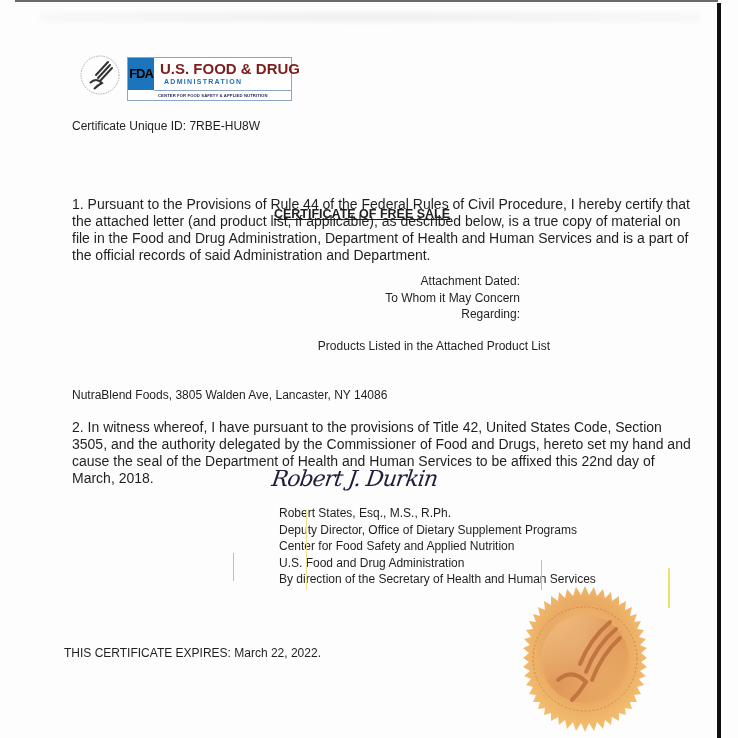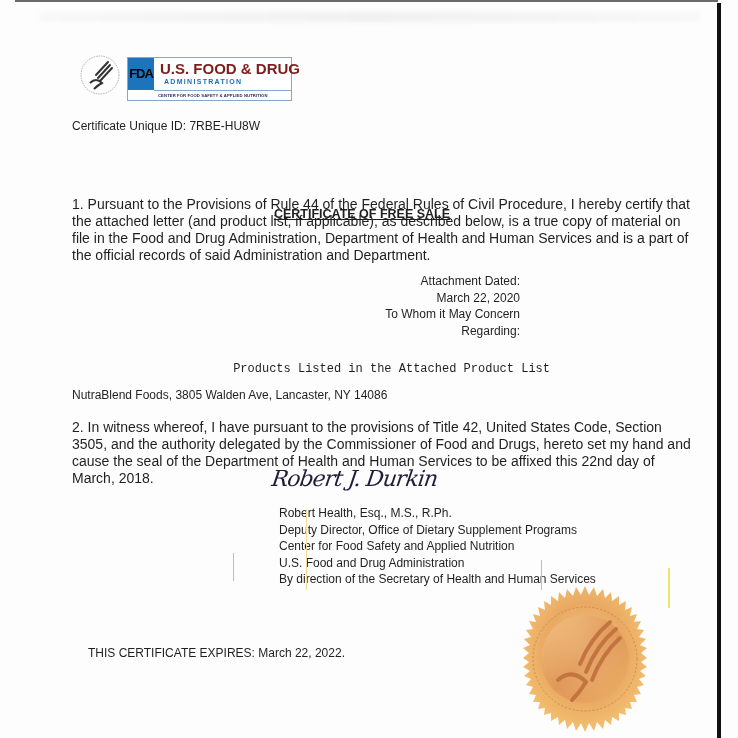--- a/index.html
+++ b/index.html
@@ -51,31 +51,31 @@
     .text { position: absolute; font-size: 12px; line-height: 17px; white-space: nowrap; }
     .cert-id { left: 72px; top: 118px; }
     .cert-title {
       left: 0; width: 724px; text-align: center; top: 164px; font-weight: bold;
       text-decoration: underline; font-size: 12.5px; padding-left: 0px; margin-top: 42px;
     }
     .para { left: 72px; width: 620px; white-space: normal; font-size: 14px; line-height: 17px; }
     .p1 { top: 196px; }
     .center-block { left: 230px; width: 290px; text-align: right; line-height: 16.5px; }
     .attach { top: 273px; }
-    .products { top: 361px; font-family: Liberation Mono, monospace; }
+    .products { top: 338px; }
     .company { left: 72px; top: 387px; }
     .p2 { top: 419px; }
     .signature {
       position: absolute; left: 272px; top: 466px; font-family: "DejaVu Serif", serif;
       font-style: italic; font-size: 22px; color: #1e1e3a; letter-spacing: -1px;
       transform: skewX(-8deg);
     }
     .signer { left: 279px; top: 505px; line-height: 16.5px; }
     .signer div { height: 16.5px; }
-    .expires { left: 88px; top: 645px; }
+    .expires { left: 64px; top: 645px; }
     .seal { position: absolute; left: 510px; top: 584px; width: 150px; height: 150px; }
     .stray { position: absolute; width: 1px; }
   </style>
 </head>
 <body>
 
 <div class="top-ghost"></div>
 <div class="page-top-border"></div>
 <div class="page-right-border"></div>
 
@@ -93,35 +93,34 @@
   <div class="fda-center">CENTER FOR FOOD SAFETY &amp; APPLIED NUTRITION</div>
 </div>
 
 <div class="text cert-id">Certificate Unique ID: 7RBE-HU8W</div>
 <div class="text cert-title">CERTIFICATE OF FREE SALE</div>
 
 <div class="text para p1">1. Pursuant to the Provisions of Rule 44 of the Federal Rules of Civil Procedure, I hereby certify that the attached letter (and product list, if applicable), as described below, is a true copy of material on file in the Food and Drug Administration, Department of Health and Human Services and is a part of the official records of said Administration and Department.</div>
 
 <div class="text center-block attach">
   <div>Attachment Dated:</div>
-  <div>March 22, 2020</div>
   <div>To Whom it May Concern</div>
   <div>Regarding:</div>
 </div>
 
 <div class="text center-block products" style="left:200px;width:350px;">Products Listed in the Attached Product List</div>
 
 <div class="text company">NutraBlend Foods, 3805 Walden Ave, Lancaster, NY 14086</div>
 
 <div class="text para p2">2. In witness whereof, I have pursuant to the provisions of Title 42, United States Code, Section 3505, and the authority delegated by the Commissioner of Food and Drugs, hereto set my hand and cause the seal of the Department of Health and Human Services to be affixed this  22nd day of March, 2018.</div>
 
 <div class="signature">Robert J. Durkin</div>
 
 <div class="text signer">
-  <div>Robert Health, Esq., M.S., R.Ph.</div>
+  <div>Robert States, Esq., M.S., R.Ph.</div>
   <div>Deputy Director, Office of Dietary Supplement Programs</div>
   <div>Center for Food Safety and Applied Nutrition</div>
   <div>U.S. Food and Drug Administration</div>
   <div>By direction of the Secretary of Health and Human Services</div>
 </div>
 
 <div class="text expires">THIS CERTIFICATE EXPIRES: March 22, 2022.</div>
 
 <div class="stray" style="left:233px;top:553px;height:28px;background:#a9c3dc;"></div>
 <div class="stray" style="left:306px;top:510px;height:80px;background:#f0df90;"></div>

